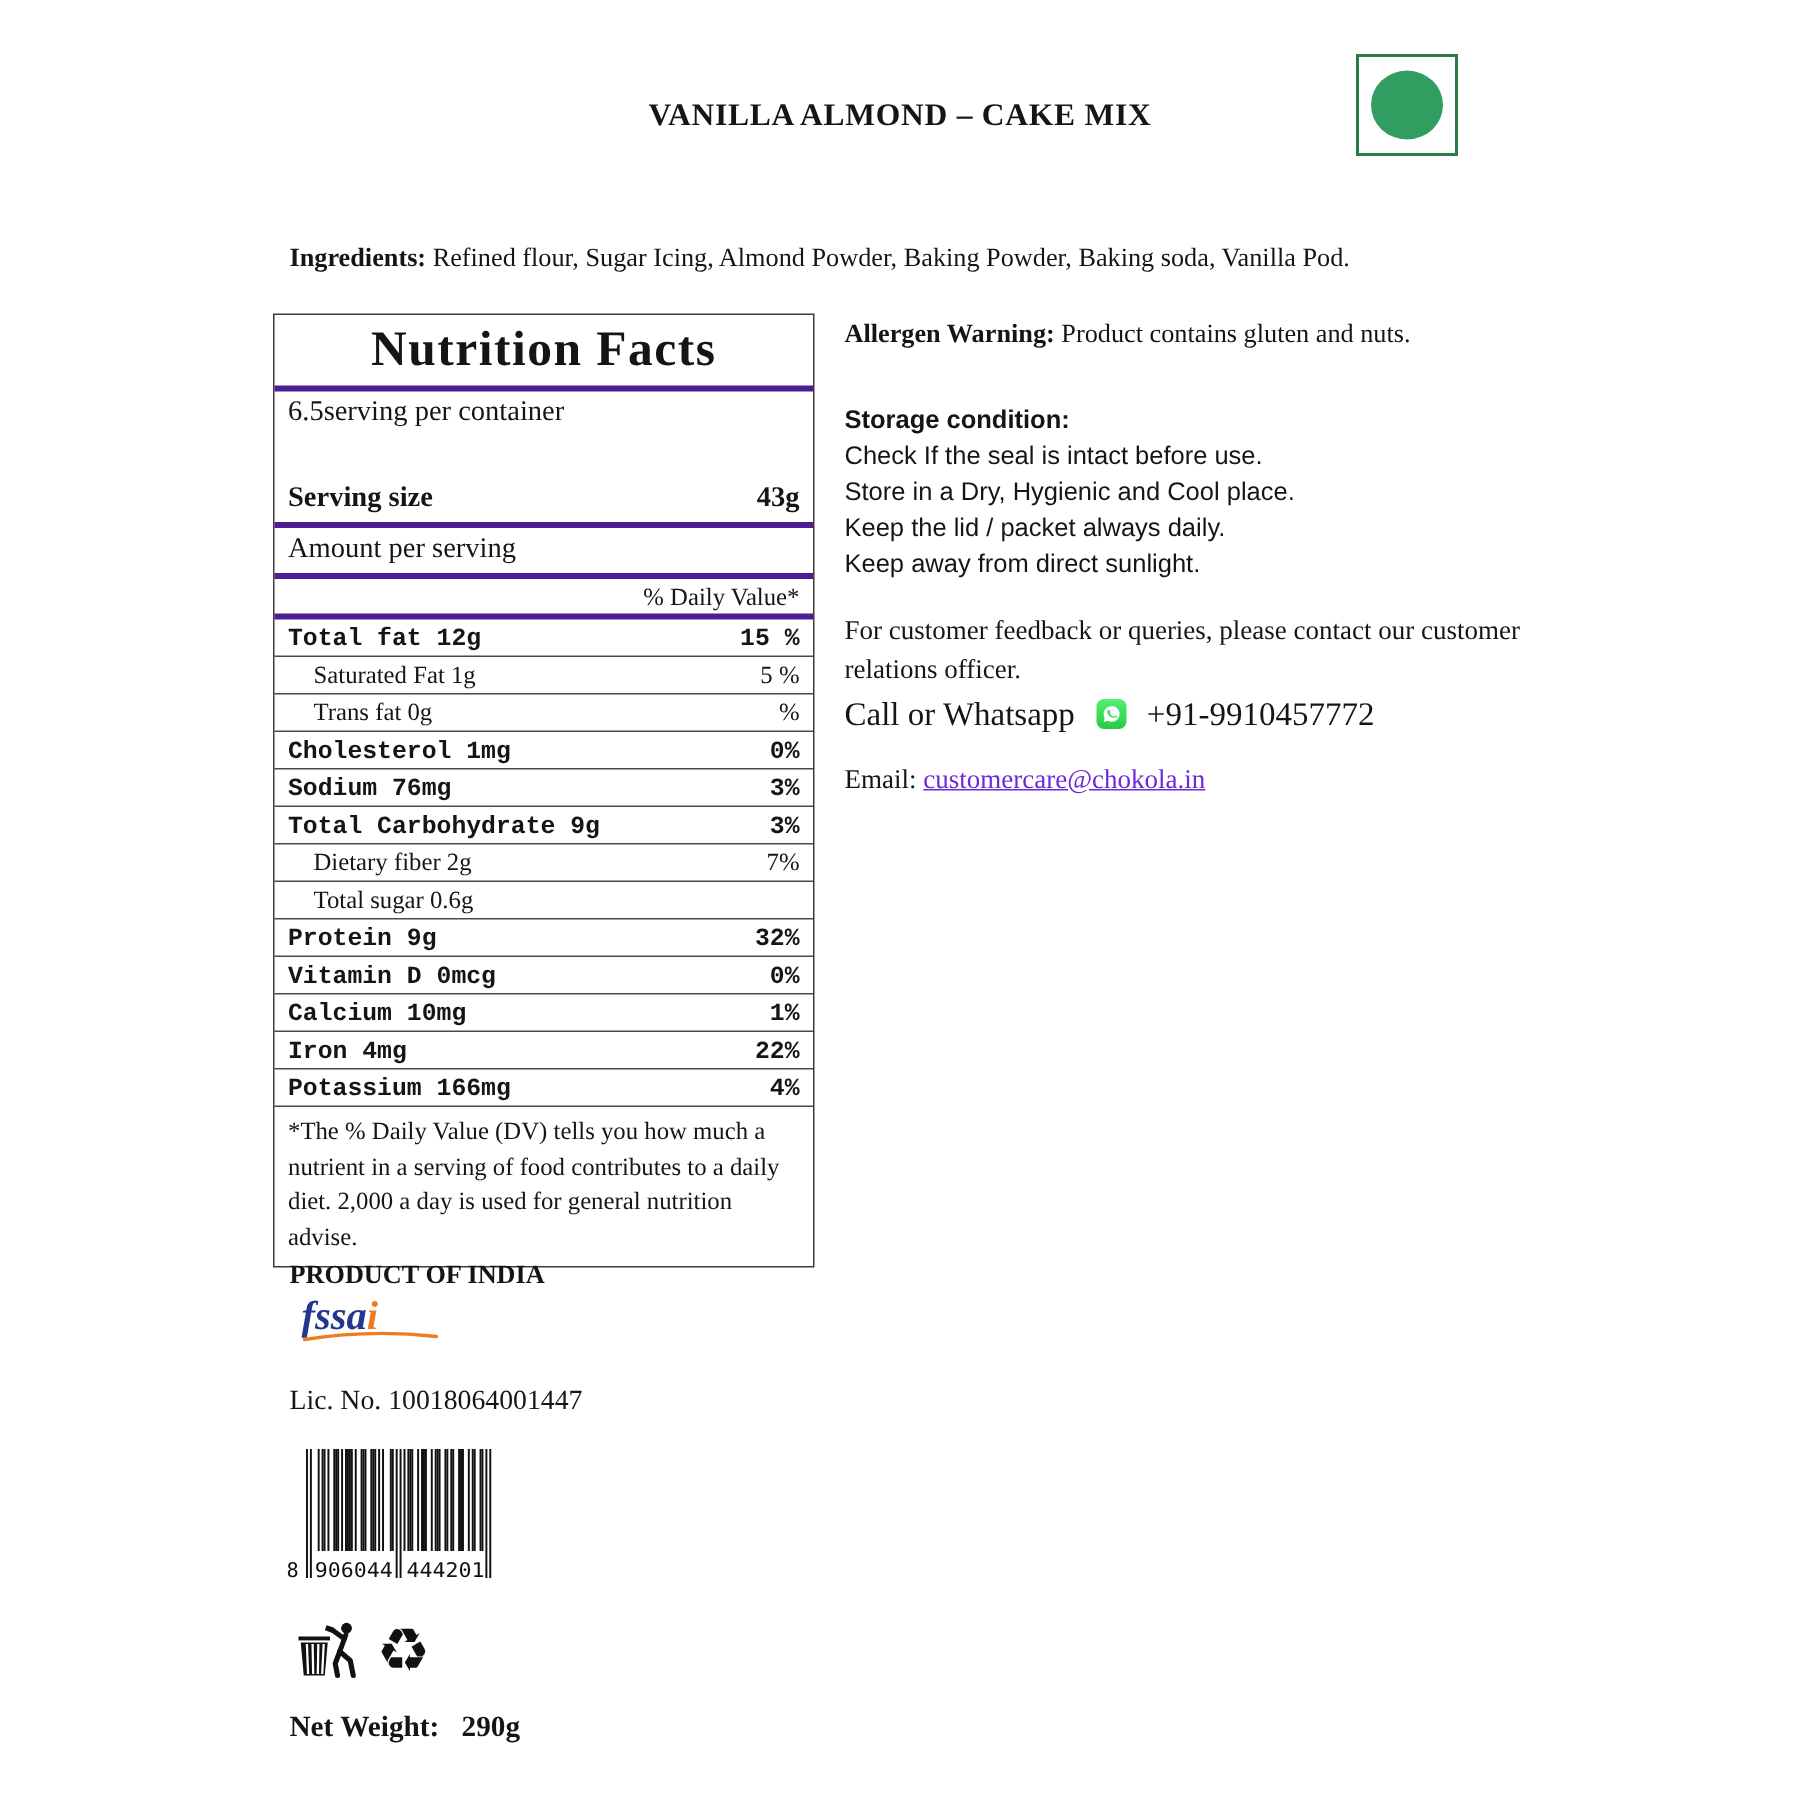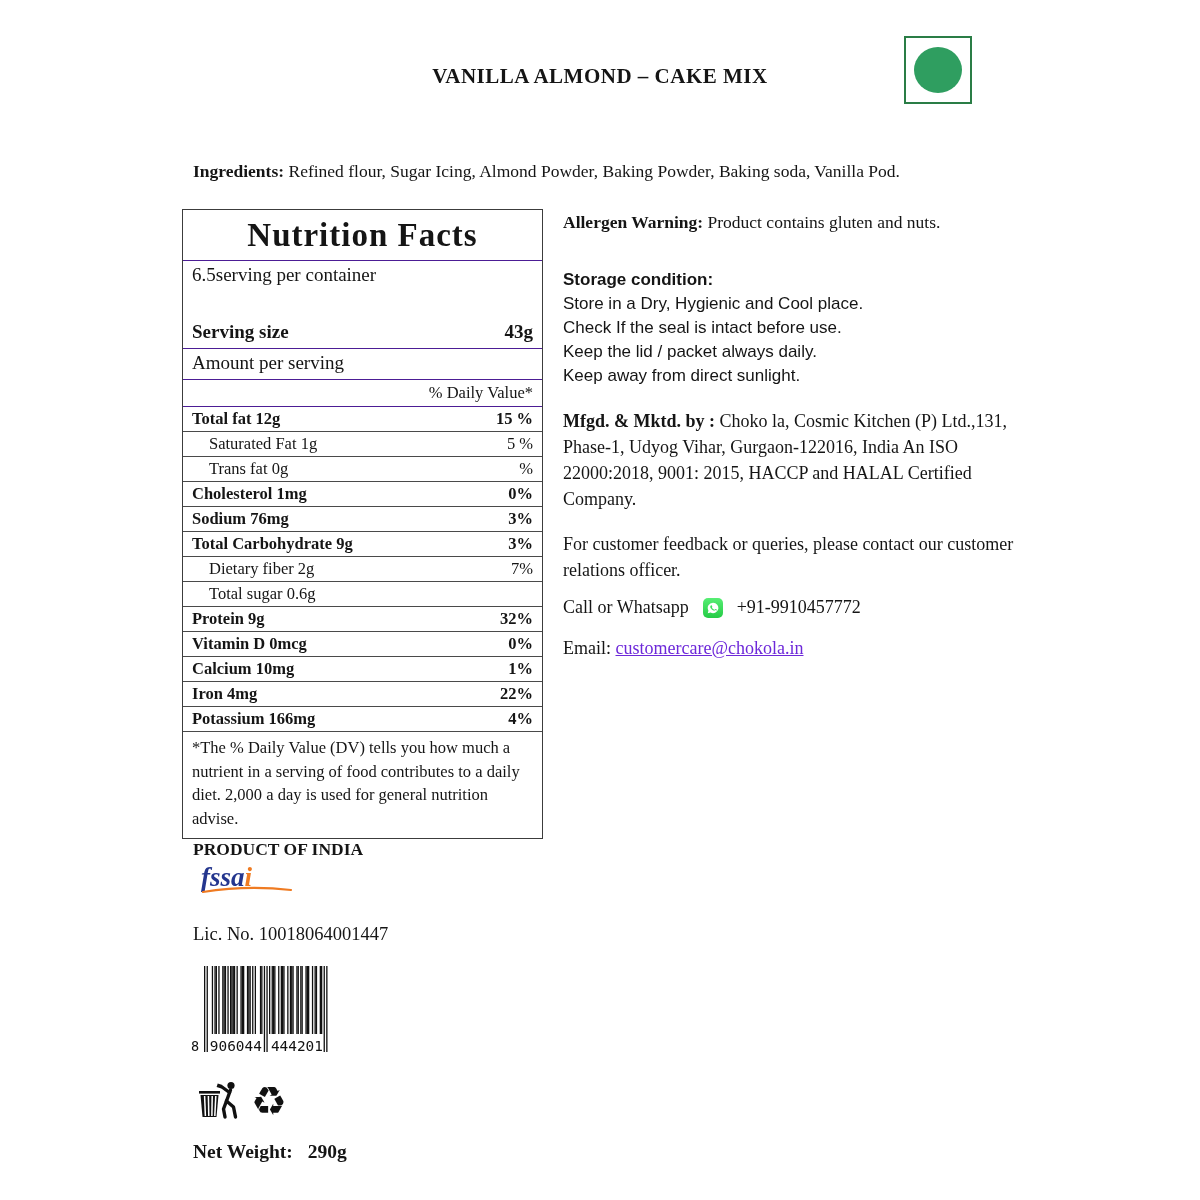--- a/index.html
+++ b/index.html
@@ -11,47 +11,47 @@
          font-size:21px;font-weight:bold;letter-spacing:.5px;}
   .veg-mark{position:absolute;left:904px;top:36px;width:64px;height:64px;
             border:2px solid #2a7d46;background:#fff;display:flex;align-items:center;justify-content:center;}
   .veg-dot{width:48px;height:46px;border-radius:50%;background:#2f9e60;}
 
   .ingredients{position:absolute;top:142px;left:193px;width:830px;font-size:17.5px;line-height:23px;}
 
   
   .nutrition{position:absolute;left:182px;top:209px;width:361px;border:1px solid #3c3c3c;
              box-sizing:border-box;background:#fff;}
-  .nf-sec{border-bottom:1px solid #4c1d95;padding:0 9px;box-sizing:border-box;}
+  .nf-sec{border-bottom:4px solid #4c1d95;padding:0 9px;box-sizing:border-box;}
   .nf-title{height:51px;display:flex;align-items:center;justify-content:center;
             font-size:33px;font-weight:bold;letter-spacing:1px;}
   .nf-serving{padding:3px 9px 5px 9px;}
   .nf-small{font-size:19px;line-height:21px;}
   .nf-flex{display:flex;justify-content:space-between;align-items:baseline;margin-top:36px;}
   .nf-serving .nf-flex{font-size:19px;font-weight:bold;}
   .nf-calories{padding:3px 9px 6px 9px;}
   .cal-label{font-size:23px;font-weight:bold;}
   .cal-value{font-size:26px;font-weight:bold;}
   .nf-dv{height:27px;display:flex;align-items:center;justify-content:flex-end;font-size:16.5px;}
   .nf-row-item{height:24px;display:flex;justify-content:space-between;align-items:center;
                padding:0 9px;font-size:16.5px;border-bottom:1px solid #4a4a4a;}
-  .nf-row-item.bold{font-weight:bold;}
+  .nf-row-item.bold{font-weight:bold;font-family:Liberation Mono, monospace;}
   .nf-row-item.indent{padding-left:26px;}
   .nf-foot{padding:4px 9px 8px 9px;font-size:16.5px;line-height:23.5px;}
 
   
   .right-col{position:absolute;left:563px;top:210px;width:462px;}
   .serif{font-family:"Liberation Serif",serif;}
   .sans{font-family:"Liberation Sans",sans-serif;}
   .allergen{margin:2px 0 0 0;font-size:17.5px;}
   .storage{margin-top:35px;font-size:17px;line-height:24px;}
   .storage .stor-title{font-weight:bold;}
   .mfg{margin:20px 0 0 0;font-size:18px;line-height:26px;}
   .feedback{margin:19px 0 0 0;font-size:18px;line-height:26px;}
-  .contact{margin-top:14px;font-size:18px;display:flex;align-items:center;}
+  .contact{margin-top:4px;font-size:22px;display:flex;align-items:center;}
   .wa-icon{display:inline-flex;width:20px;height:20px;border-radius:5px;margin:0 14px 0 14px;
            background:linear-gradient(180deg,#57ee74,#25cb45);align-items:center;justify-content:center;}
   .email{margin:20px 0 0 0;font-size:18px;}
   .email a{color:#6d28d9;text-decoration:underline;cursor:pointer;}
 
   
   .origin{position:absolute;left:193px;top:839px;font-size:17.5px;font-weight:bold;}
   .fssai{position:absolute;left:201px;top:864px;width:100px;}
   .fssai-word{font-style:italic;font-weight:bold;font-size:27px;color:#24368e;line-height:26px;}
   .fssai-word .accent{color:#ef7b22;}
@@ -144,28 +144,27 @@
       </div>
     <div class="nf-foot">*The % Daily Value (DV) tells you how much a nutrient in a serving of food contributes to a daily diet. 2,000 a day is used for general nutrition advise.</div>
   </div>
 
   <div class="right-col">
     <p class="allergen serif"><b>Allergen Warning:</b><span> Product contains gluten and nuts.</span></p>
 
     <div class="storage sans">
       <div class="stor-title">Storage condition:</div>
       <div id="storage-lines">
+          <div>Check If the seal is intact before use.</div>
           <div>Store in a Dry, Hygienic and Cool place.</div>
-          <div>Check If the seal is intact before use.</div>
           <div>Keep the lid / packet always daily.</div>
           <div>Keep away from direct sunlight.</div>
         </div>
     </div>
 
-    <p class="mfg serif"><b>Mfgd. &amp; Mktd. by :</b><span>  Choko la, Cosmic Kitchen (P) Ltd.,131, Phase-1, Udyog Vihar, Gurgaon-122016, India An ISO 22000:2018, 9001: 2015, HACCP and HALAL Certified Company.</span></p>
 
     <p class="feedback serif">For customer feedback or queries, please contact our customer relations officer.</p>
 
     <div class="contact serif">
       <span>Call or Whatsapp</span>
       <span class="wa-icon">
         <svg width="14" height="14" viewBox="0 0 24 24" aria-hidden="true">
           <path fill="#ffffff" d="M12 3a9 9 0 0 0-7.8 13.5L3 21l4.7-1.2A9 9 0 1 0 12 3zm4.2 12.3c-.2.6-1.2 1.1-1.7 1.1-.4.1-1 .1-1.6-.1-2.7-.9-4.4-3.6-4.6-3.8-.1-.2-1.1-1.5-1.1-2.8 0-1.3.7-1.9 1-2.2.2-.2.5-.3.7-.3h.5c.2 0 .4 0 .6.5l.8 2c.1.2.1.4 0 .6l-.4.6c-.1.2-.3.4-.1.7.2.3.8 1.3 1.7 2.1 1.2 1 2.1 1.3 2.4 1.4.3.1.5.1.7-.1l.9-1c.2-.3.4-.2.7-.1l1.9.9c.3.1.5.2.5.4 0 .1 0 .7-.2 1.1z"></path>
         </svg>
       </span>

